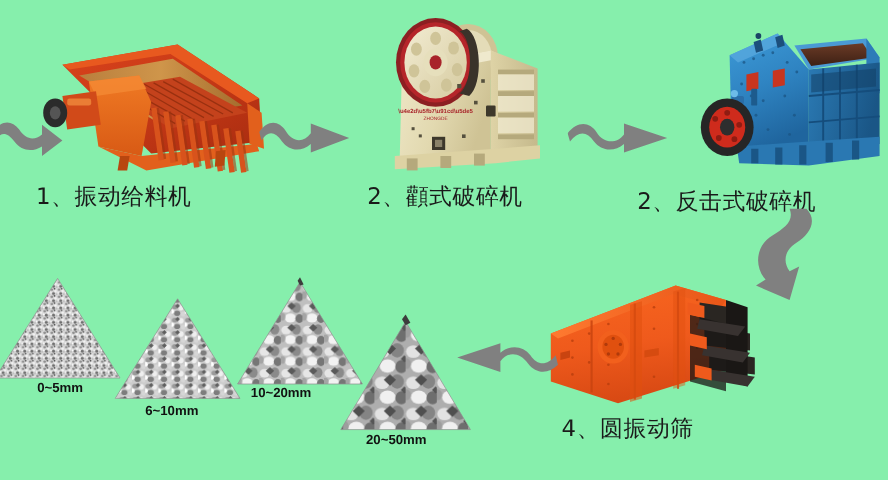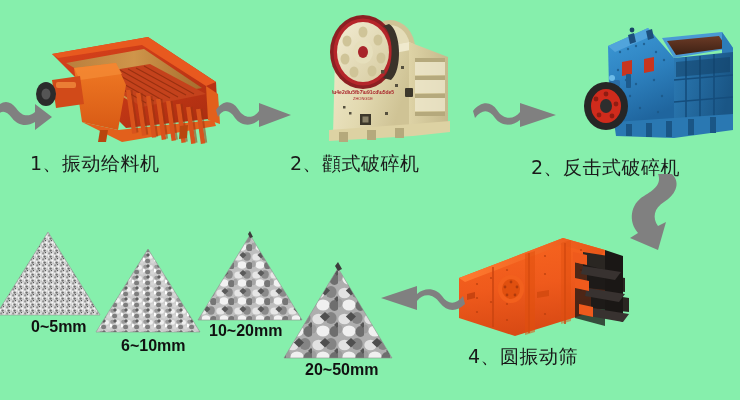--- a/index.html
+++ b/index.html
@@ -23,21 +23,21 @@
     color: #1a1a1a;
     font-size: 19px;
     font-weight: 400;
     letter-spacing: 0.5px;
     white-space: nowrap;
     font-family: "DejaVu Sans", "Liberation Sans", sans-serif;
   }
   .pile-label {
     position: absolute;
     color: #111111;
-    font-size: 16px;
+    font-size: 11px;
     font-weight: 700;
     white-space: nowrap;
     font-family: "Liberation Sans", "DejaVu Sans", sans-serif;
   }
   .arrow { position: absolute; }
   .machine-svg { display: block; }
 </style>
 </head>
 <body>
 
@@ -210,21 +210,21 @@
 
       <path d="M24 122 L108 116 L145 113 L145 124 L108 128 L24 133 Z" fill="#ddd2a3"></path>
       <g fill="#b5a97c">
         <rect x="34" y="124" width="9" height="10"></rect>
         <rect x="62" y="122" width="9" height="10"></rect>
         <rect x="90" y="120" width="9" height="10"></rect>
       </g>
     </svg>
   </div>
 
-  <div class="caption" style="left:290px; top:151px;text-align:center;">2、顴式破碎机</div>
+  <div class="caption" style="left:306px; top:151px;text-align:center;">2、顴式破碎机</div>
 
   <div class="arrow" style="left:473px; top:96px; width:86px; height:38px;">
     <svg width="86" height="38" viewBox="0 0 86 38" class="machine-svg">
       <path d="M0 15 C 8 5, 18 5, 24 14 C 30 24, 41 24, 47 16 L 47 7 L 83 19 L 47 31 L 47 24
                C 39 31, 28 30, 22 22 C 16 13, 9 13, 2 22 Z" fill="#808080"></path>
     </svg>
   </div>
 
   <div class="node" style="left:570px; top:18px; width:168px; height:130px;">
     <svg width="168" height="130" viewBox="0 0 168 130" class="machine-svg">

